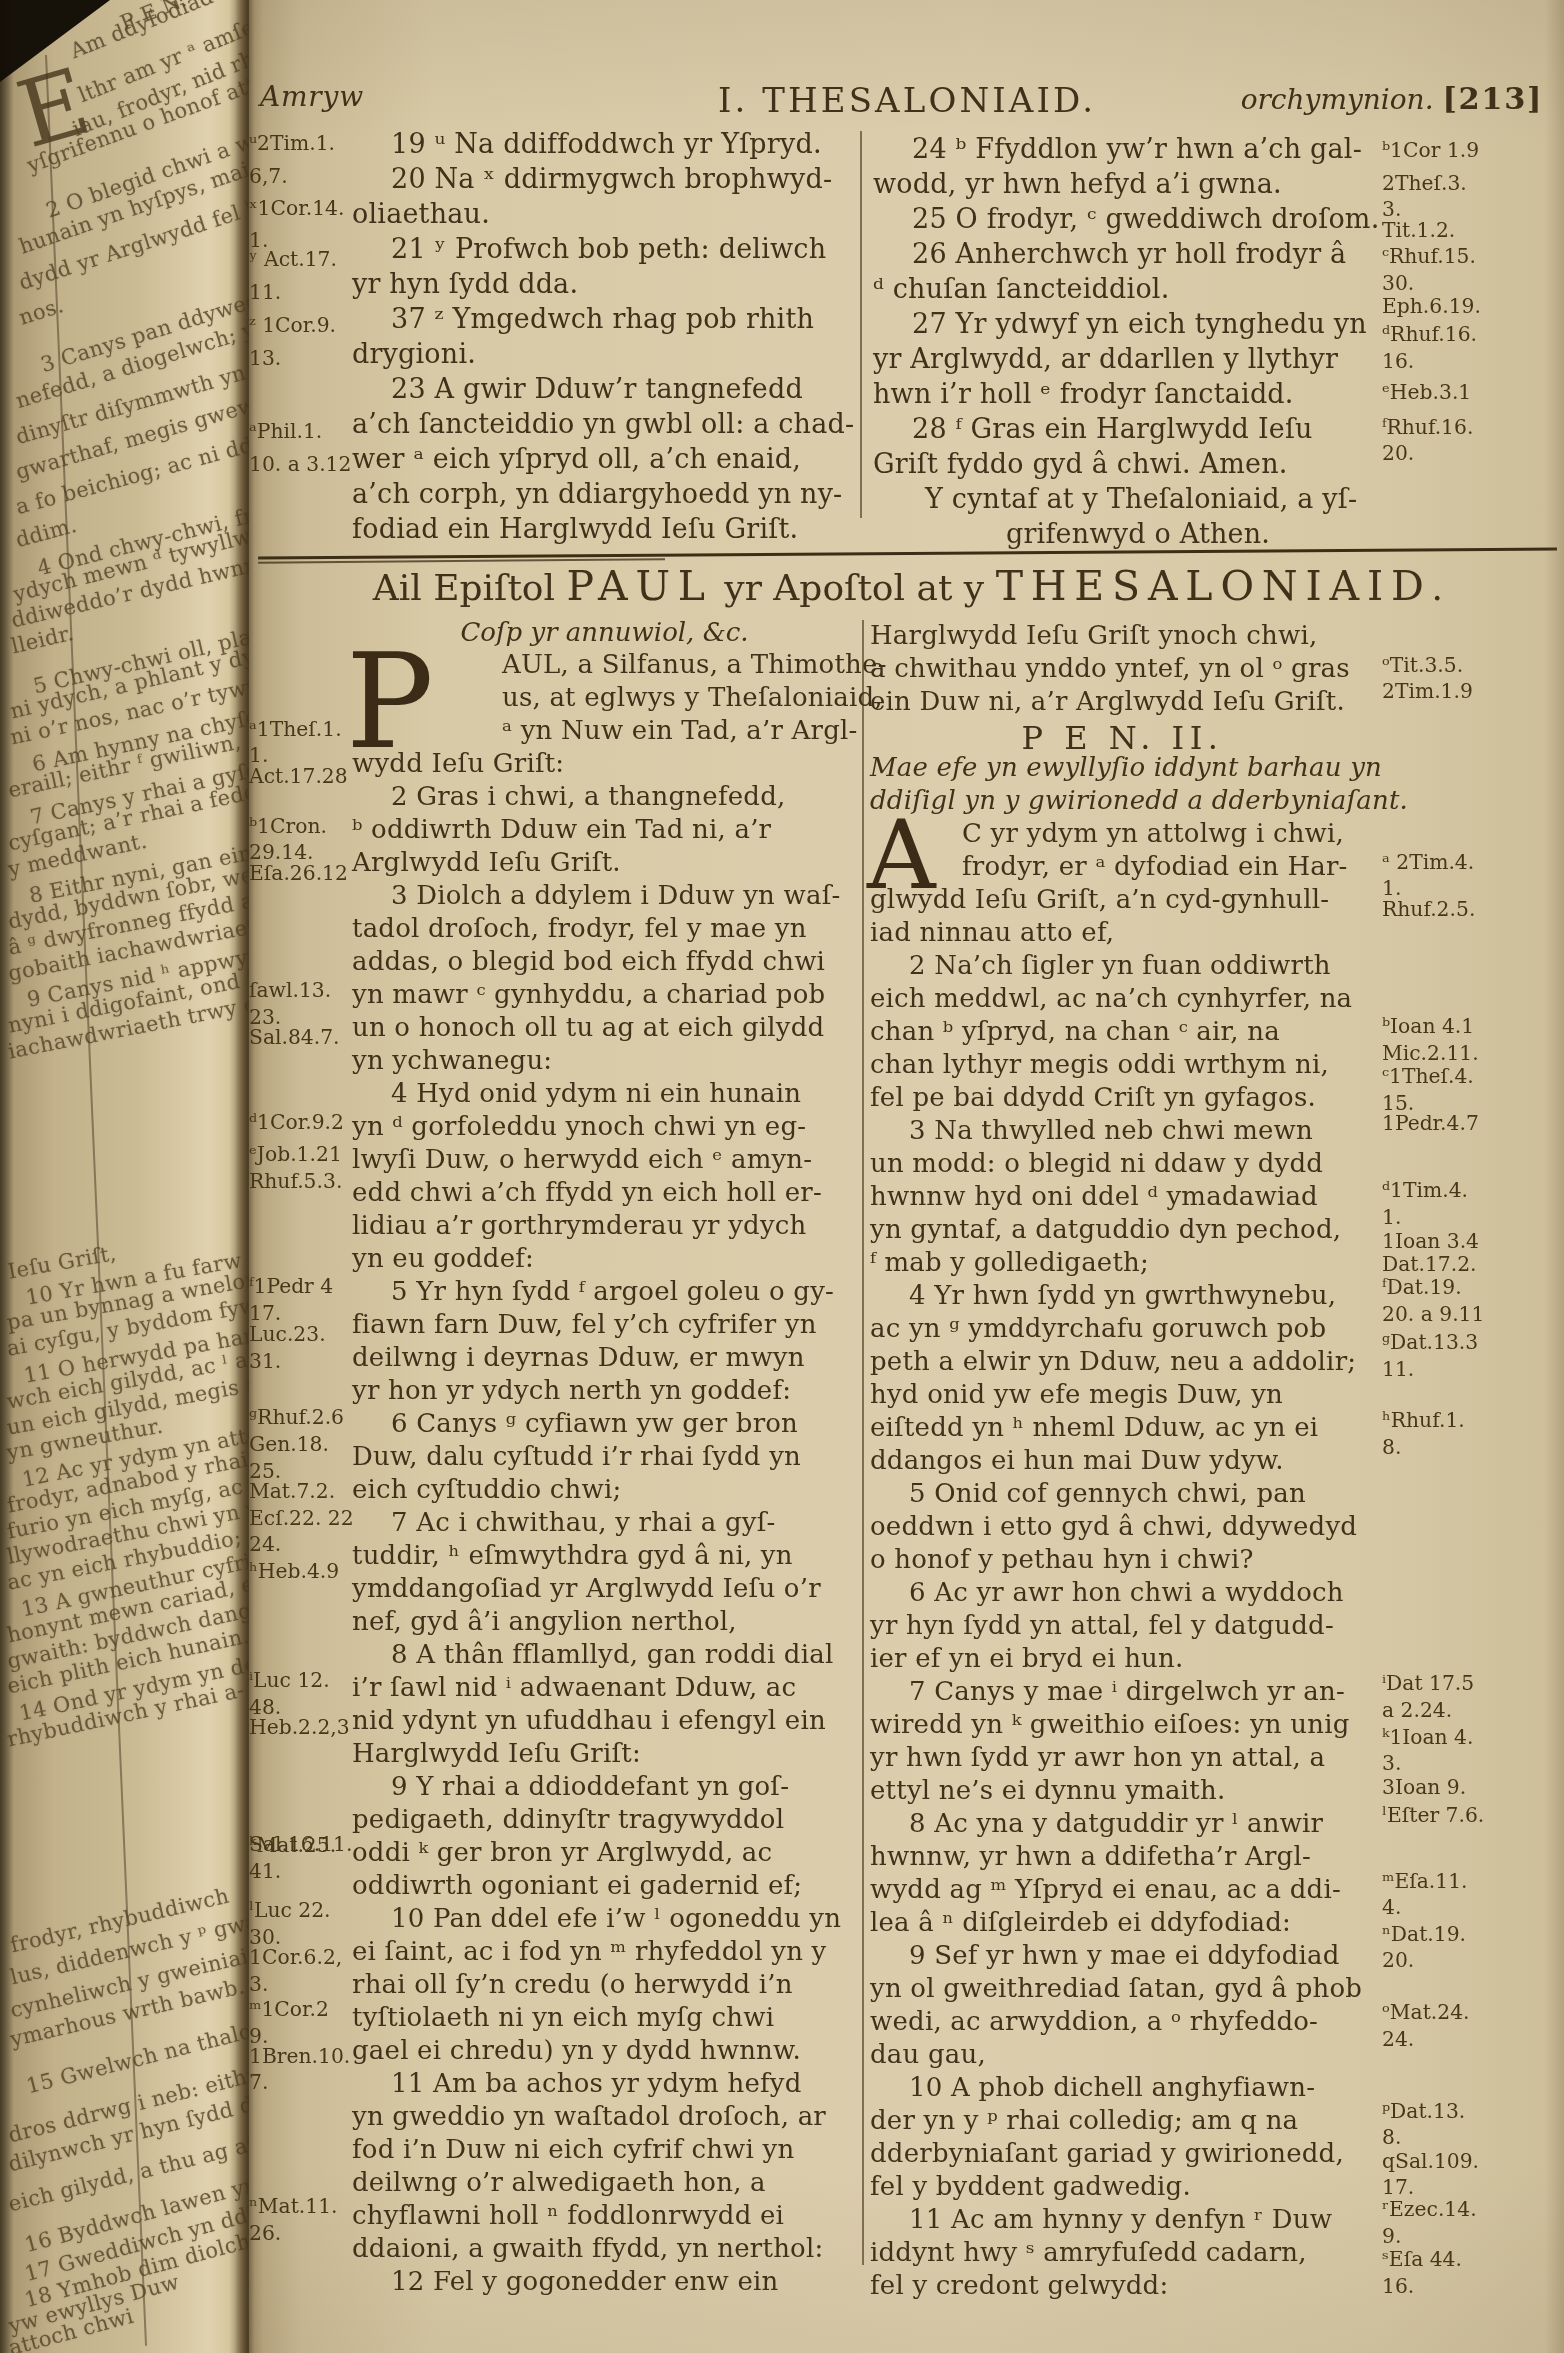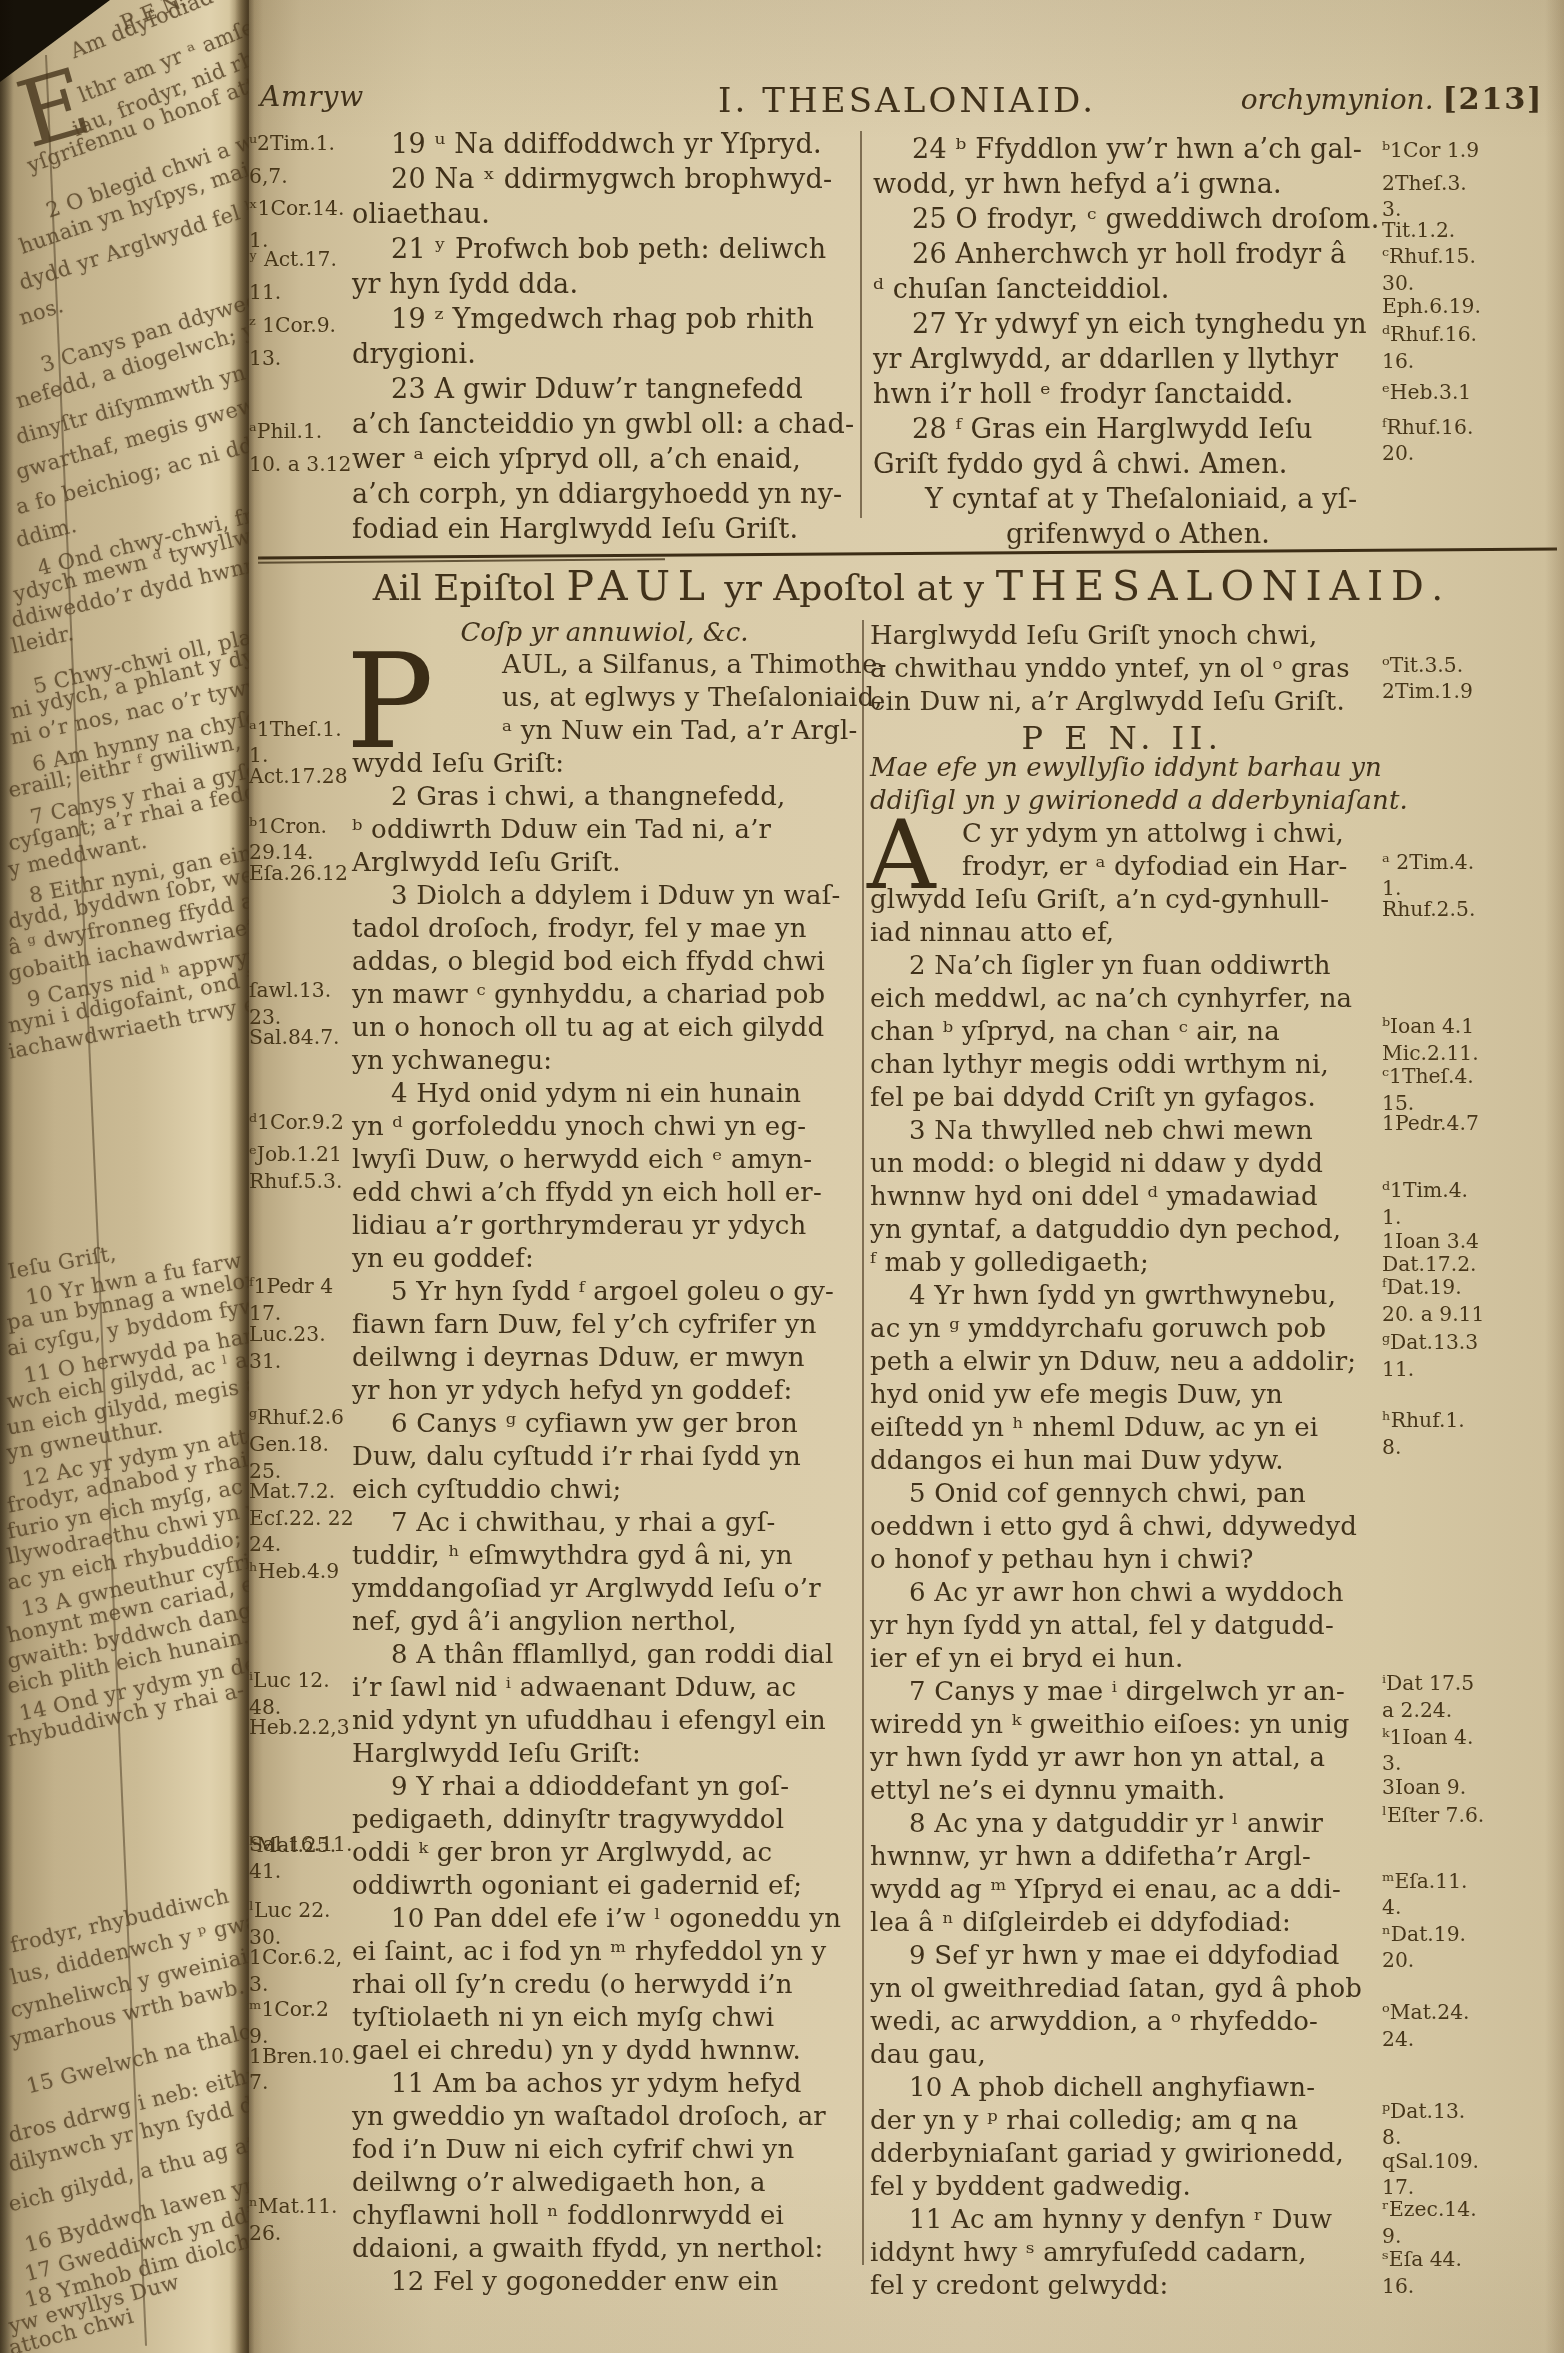--- a/index.html
+++ b/index.html
@@ -152,21 +152,21 @@
     <div class="hdr" id="hdr-left">Amryw</div>
     <div class="hdr" id="hdr-center">I. THESALONIAID.</div>
     <div class="hdr" id="hdr-right"><span>orchymynion.</span> <b>[213]</b></div>
 
     <div class="col col-s1" id="sec1-left">
         <div class="line v">19 ᵘ Na ddiffoddwch yr Yſpryd.</div>
         <div class="line v">20 Na ˣ ddirmygwch brophwyd-</div>
         <div class="line">oliaethau.</div>
         <div class="line v">21 ʸ Profwch bob peth: deliwch</div>
         <div class="line">yr hyn ſydd dda.</div>
-        <div class="line v">19 ᶻ Ymgedwch rhag pob rhith</div>
+        <div class="line v">37 ᶻ Ymgedwch rhag pob rhith</div>
         <div class="line">drygioni.</div>
         <div class="line v">23 A gwir Dduw’r tangnefedd</div>
         <div class="line">a’ch ſancteiddio yn gwbl oll: a chad-</div>
         <div class="line">wer ᵃ eich yſpryd oll, a’ch enaid,</div>
         <div class="line">a’ch corph, yn ddiargyhoedd yn ny-</div>
         <div class="line">fodiad ein Harglwydd Ieſu Griſt.</div>
       </div>
     <div class="col col-s1" id="sec1-right">
         <div class="line v">24 ᵇ Ffyddlon yw’r hwn a’ch gal-</div>
         <div class="line">wodd, yr hwn hefyd a’i gwna.</div>
@@ -205,21 +205,21 @@
         <div class="line">yn ychwanegu:</div>
         <div class="line v">4 Hyd onid ydym ni ein hunain</div>
         <div class="line">yn ᵈ gorfoleddu ynoch chwi yn eg-</div>
         <div class="line">lwyſi Duw, o herwydd eich ᵉ amyn-</div>
         <div class="line">edd chwi a’ch ffydd yn eich holl er-</div>
         <div class="line">lidiau a’r gorthrymderau yr ydych</div>
         <div class="line">yn eu goddef:</div>
         <div class="line v">5 Yr hyn ſydd ᶠ argoel goleu o gy-</div>
         <div class="line">fiawn farn Duw, fel y’ch cyfrifer yn</div>
         <div class="line">deilwng i deyrnas Dduw, er mwyn</div>
-        <div class="line">yr hon yr ydych hefyd yn goddef:</div>
+        <div class="line">yr hon yr ydych nerth yn goddef:</div>
         <div class="line v">6 Canys ᵍ cyfiawn yw ger bron</div>
         <div class="line">Duw, dalu cyſtudd i’r rhai ſydd yn</div>
         <div class="line">eich cyſtuddio chwi;</div>
         <div class="line v">7 Ac i chwithau, y rhai a gyſ-</div>
         <div class="line">tuddir, ʰ eſmwythdra gyd â ni, yn</div>
         <div class="line">ymddangoſiad yr Arglwydd Ieſu o’r</div>
         <div class="line">nef, gyd â’i angylion nerthol,</div>
         <div class="line v">8 A thân fflamllyd, gan roddi dial</div>
         <div class="line">i’r ſawl nid ⁱ adwaenant Dduw, ac</div>
         <div class="line">nid ydynt yn ufuddhau i efengyl ein</div>

